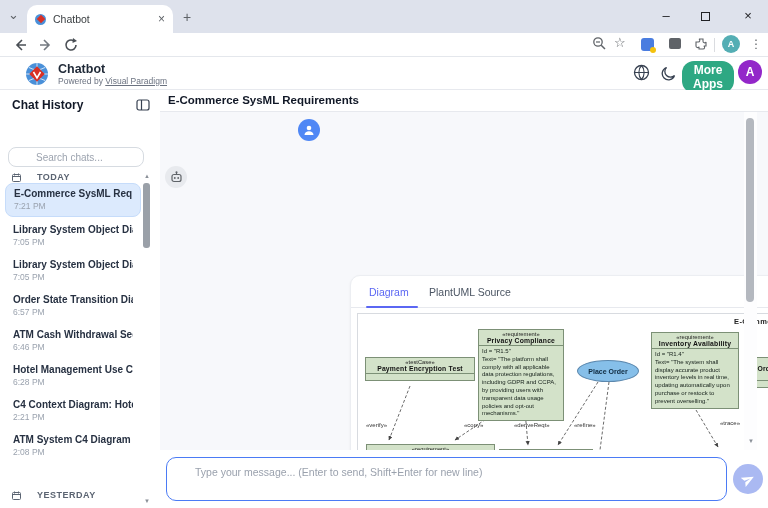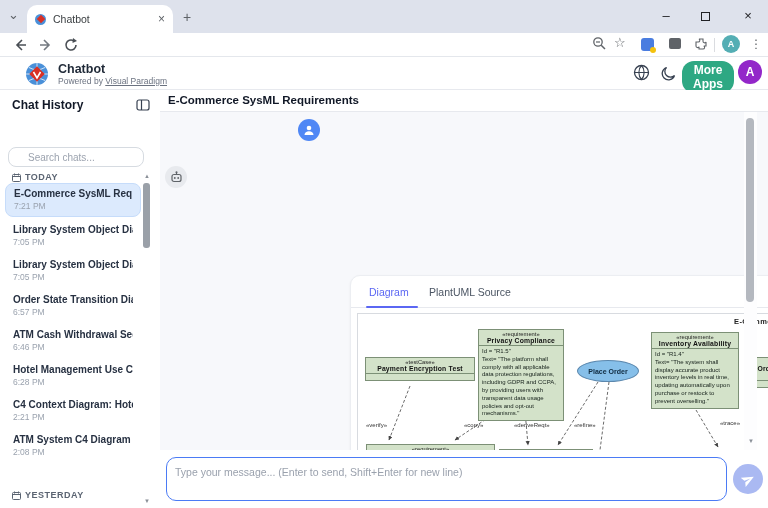--- a/index.html
+++ b/index.html
@@ -32,23 +32,23 @@
   .app-name{position:absolute;left:58px;top:62px;font-size:12.5px;font-weight:bold;color:#1f2937}
   .powered{position:absolute;left:58px;top:76px;font-size:8.5px;color:#6b7280}
   .powered a{color:#6b7280}
   #moreapps{position:absolute;left:682px;top:61px;width:52px;height:32px;background:#2ea883;border:none;border-radius:12px;color:#fff;font-size:12px;font-weight:bold;font-family:"Liberation Sans",sans-serif}
   #hdr-avatar{position:absolute;left:738px;top:60px;width:24px;height:24px;border-radius:50%;background:#9327c9;color:#fff;font-weight:bold;font-size:12px;display:flex;align-items:center;justify-content:center}
 
   
   #sidebar{position:absolute;left:0;top:90px;width:192px;height:418px;background:#fff;border-right:1px solid #e7e9ee}
   .sb-title{position:absolute;left:12px;top:8px;font-size:12px;font-weight:bold;color:#111827}
   #newchat{position:absolute;left:8px;top:30px;width:136px;height:21px;background:#4e7df7;border:none;border-radius:12px;color:#fff;font-size:10.5px;font-family:"Liberation Sans",sans-serif}
-  #searchchats{position:absolute;left:8px;top:57px;width:136px;height:20px;border:1px solid #d6dbe1;border-radius:8px;padding:0 19px;font-size:10px;color:#374151;font-family:"Liberation Sans",sans-serif;outline:none}
+  #searchchats{position:absolute;left:8px;top:57px;width:136px;height:20px;border:1px solid #d6dbe1;border-radius:8px;padding:0 27px;font-size:10px;color:#374151;font-family:"Liberation Sans",sans-serif;outline:none}
   #searchchats::placeholder{color:#9ca3af}
-  .section-label{position:absolute;left:12px;font-size:9px;font-weight:bold;letter-spacing:.5px;color:#5b6472;display:flex;align-items:flex-end;gap:4px}
+  .section-label{position:absolute;left:12px;font-size:9px;font-weight:bold;letter-spacing:.5px;color:#5b6472;display:flex;align-items:flex-end;gap:16px}
   #chatlist{position:absolute;left:5px;top:93px;width:136px}
   .chat-item{padding:4px 8px 5px;border-radius:8px;margin-bottom:3px;cursor:pointer}
   .chat-item.active{background:#dceafd;border:1px solid #c6dcfa}
   .ci-title{font-size:10px;font-weight:bold;color:#273142;white-space:nowrap;overflow:hidden}
   .ci-time{font-size:8.5px;color:#9aa2ae;margin-top:2px}
   .sb-scroll-thumb{position:absolute;left:143px;top:93px;width:7px;height:65px;background:#9aa0a8;border-radius:3px}
   .scroll-arrow{position:absolute;font-size:6px;color:#8a9098;line-height:6px}
 
   
   #main-titlebar{position:absolute;left:160px;top:90px;width:608px;height:22px;background:#fff;border-bottom:1px solid #e7e9ee}
@@ -75,21 +75,21 @@
   .node{position:absolute;background:#d3e2c9;border:1px solid #7c9076;color:#111}
   .node .st{display:block;text-align:center;font-size:5.8px;padding-top:1px;color:#222}
   .node .nm{display:block;text-align:center;font-weight:bold;font-size:6.8px;padding:0 1px 1px;letter-spacing:.2px}
   .node .bd{border-top:1px solid #7c9076;padding:2px 3px;font-size:6px;line-height:1.3;color:#15201a}
   .tc-bd{border-top:1px solid #7c9076;height:7px}
   .ellipse{position:absolute;background:#86bfe9;border:1px solid #5b87ad;border-radius:50%;display:flex;align-items:center;justify-content:center;font-weight:bold;font-size:7px;color:#0f2a3f}
   .edge-lbl{position:absolute;font-size:6px;color:#333;white-space:nowrap}
 
   
   #inputbar{position:absolute;left:160px;top:450px;width:608px;height:58px;background:#fff}
-  #msg-input{position:absolute;left:6px;top:7px;width:561px;height:44px;border:1.5px solid #4b7bf5;border-radius:10px;padding:8px 8px;font-size:10.5px;font-family:"Liberation Sans",sans-serif;color:#374151;resize:none;outline:none}
+  #msg-input{position:absolute;left:6px;top:7px;width:561px;height:44px;border:1.5px solid #4b7bf5;border-radius:10px;padding:8px 28px;font-size:10.5px;font-family:"Liberation Sans",sans-serif;color:#374151;resize:none;outline:none}
   #msg-input::placeholder{color:#9aa1ad}
   #sendbtn{position:absolute;left:573px;top:14px;width:30px;height:30px;border-radius:50%;background:#aab9f2;border:none;display:flex;align-items:center;justify-content:center}
 
   svg{display:block}
 </style>
 </head>
 <body>
 
 <div id="screen">
 

